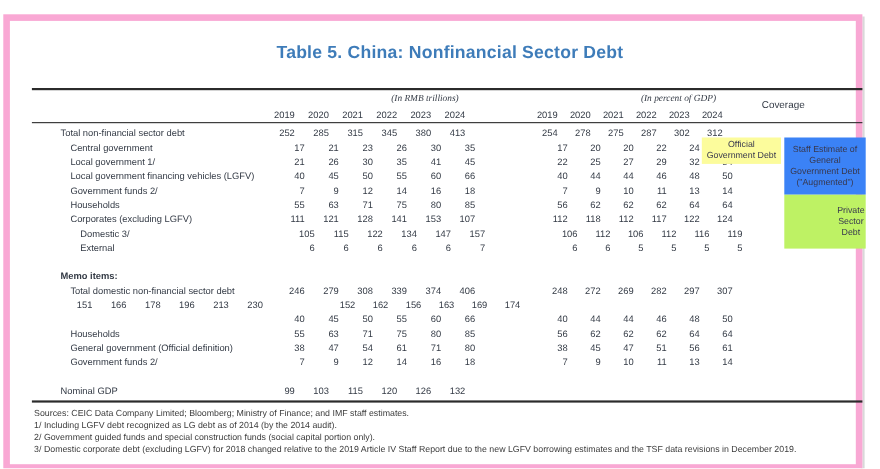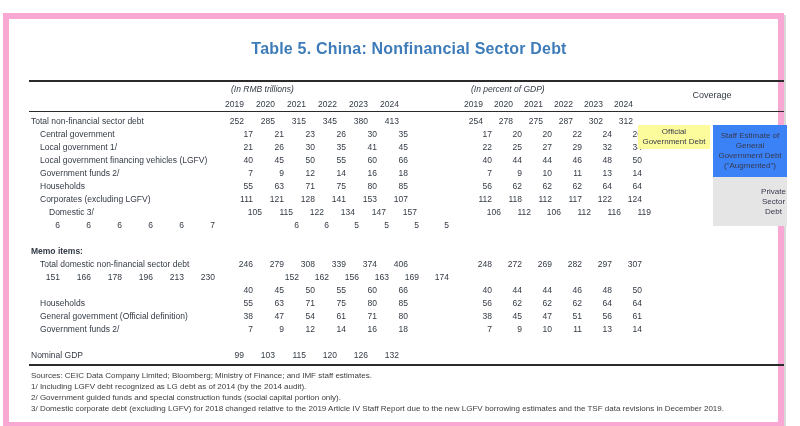--- a/index.html
+++ b/index.html
@@ -6,28 +6,28 @@
   .page{position:relative;width:800px;height:426px;background:#ffffff;
         font-family:"Liberation Sans",sans-serif;color:#333a45;overflow:hidden;}
   .frame{position:absolute;left:3px;top:13px;width:769px;height:403px;
          border:6px solid #f9a8d4;box-shadow:2px 2px 0 rgba(0,0,0,0.15);background:#fff;}
   .title{position:absolute;left:0;top:21px;width:800px;text-align:center;
          font-size:16px;font-weight:bold;letter-spacing:0.2px;}
   .rule{position:absolute;left:20px;width:755px;background:#2b2b2b;}
   .rule-top{top:61px;height:2px;}
   .rule-mid{top:92px;height:1px;}
   .rule-bottom{top:345px;height:2px;}
-  .grouplab{position:absolute;top:65px;font-size:8.5px;font-style:italic;text-align:left;}
+  .grouplab{position:absolute;top:65px;font-size:8.5px;font-style:italic;text-align:right;font-family:Liberation Serif, serif;}
   .grouplab.rmb{left:222px;width:186px;}
   .grouplab.gdp{left:462px;width:180px;}
   .coveragelab{position:absolute;top:71px;left:628px;width:150px;
                font-size:9px;text-align:center;}
   .yearrow{position:absolute;left:20px;top:79px;width:755px;}
   .rows{position:absolute;left:20px;top:96px;width:755px;}
-  .trow{display:flex;height:13px;line-height:13px;font-size:8.5px;}
+  .trow{display:flex;height:13px;line-height:13px;font-size:8.5px;margin-left:24px;}
   .lab{flex:0 0 182px;white-space:nowrap;overflow:visible;}
   .lab.ind0{padding-left:2px;}
   .lab.ind1{padding-left:11px;}
   .lab.ind2{padding-left:20px;}
   .lab.bold{font-weight:bold;}
   .cell{text-align:right;}
   .cell.r{flex:0 0 31px;}
   .cell.g{flex:0 0 30px;}
   .gap{flex:0 0 54px;}
   .covbox{position:absolute;display:flex;align-items:center;justify-content:flex-start;
@@ -197,20 +197,21 @@
           <div class="cell r">157</div>
           <div class="gap"></div>
           <div class="cell g">106</div>
           <div class="cell g">112</div>
           <div class="cell g">106</div>
           <div class="cell g">112</div>
           <div class="cell g">116</div>
           <div class="cell g">119</div>
         </div>
         <div class="trow">
+          <div class="lab ind2">External</div>
           <div class="cell r">6</div>
           <div class="cell r">6</div>
           <div class="cell r">6</div>
           <div class="cell r">6</div>
           <div class="cell r">6</div>
           <div class="cell r">7</div>
           <div class="gap"></div>
           <div class="cell g">6</div>
           <div class="cell g">6</div>
           <div class="cell g">5</div>
@@ -348,21 +349,21 @@
           <div class="cell g"></div>
         </div>
       </div>
 
     <div class="covbox official" style="background: rgb(252, 252, 156);">
       <span>Official Government Debt</span>
     </div>
     <div class="covbox augmented" style="background: #3b82f6;">
       <span>Staff Estimate of General Government Debt ("Augmented")</span>
     </div>
-    <div class="covbox private" style="background: #e5e5e5; padding-left: 48px;">
+    <div class="covbox private" style="background: #bef264; padding-left: 48px;">
       <span>Private Sector Debt</span>
     </div>
 
     <div class="rule rule-bottom"></div>
 
     <div class="notes">
       <div>Sources: CEIC Data Company Limited; Bloomberg; Ministry of Finance; and IMF staff estimates.</div>
       <div>1/ Including LGFV debt recognized as LG debt as of 2014 (by the 2014 audit).</div>
       <div>2/ Government guided funds and special construction funds (social capital portion only).</div>
       <div>3/ Domestic corporate debt (excluding LGFV) for 2018 changed relative to the 2019 Article IV Staff Report due to the new LGFV borrowing estimates and the TSF data revisions in December 2019.</div>

